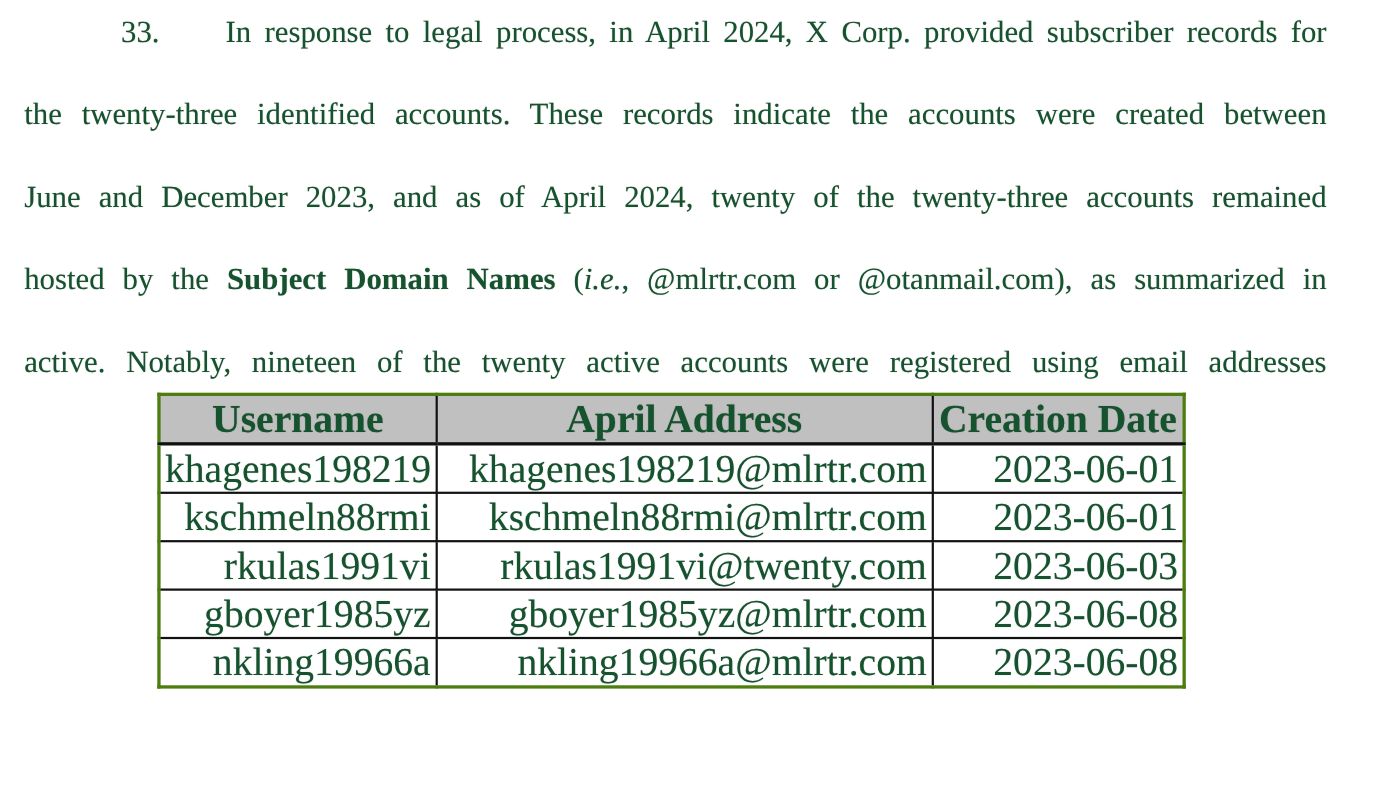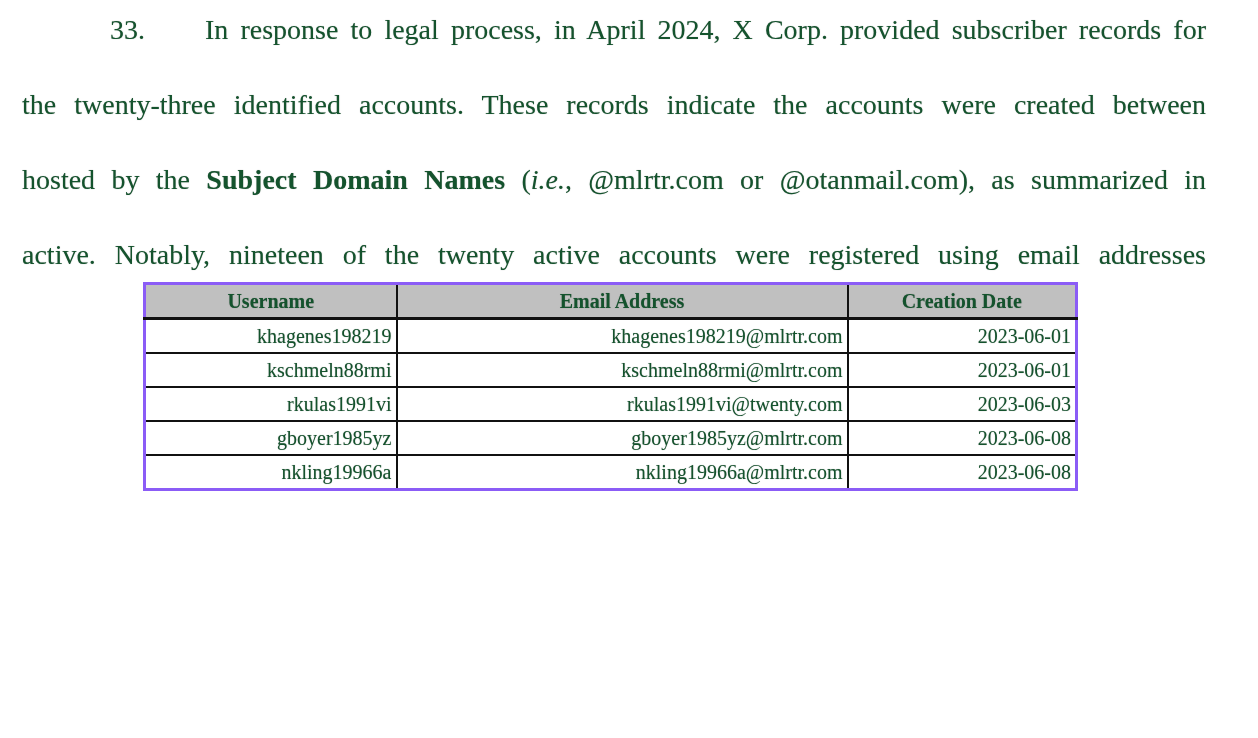--- a/index.html
+++ b/index.html
@@ -43,22 +43,22 @@
     width: 60px;
   }
   .bold { font-weight: bold; }
   .ital { font-style: italic; }
 
   table.records {
     border-collapse: collapse;
     margin: -10px 16px 0 143px; 
     width: 932px;
     table-layout: fixed;
-    font-size: 20px;
-    border: 3px solid #8b5cf6;
+    font-size: 36px;
+    border: 3px solid #4d7c0f;
   }
   table.records col.c1 { width: 252px; }
   table.records col.c2 { width: 451px; }
   table.records col.c3 { width: 229px; }
   table.records th {
     background: #c0c0c0;
     border: 2px solid #111;
     border-bottom-width: 3px;
     height: 32px;
     font-weight: bold;
@@ -76,37 +76,38 @@
 </head>
 <body>
 
 <div class="page">
 
   <div class="para">
     <div class="line first"><span></span><span>33.</span><span class="tab-spacer"></span><span>In response to legal process, in April 2024, X Corp. provided subscriber records for</span></div>
 
     <div class="line"><span>the twenty-three identified accounts.  These records indicate the accounts were created between</span></div>
 
+    <div class="line"><span>June and December 2023, and as of April 2024, twenty of the twenty-three accounts remained</span></div>
 
     <div class="line"><span>hosted by the </span><span class="bold">Subject Domain Names</span><span> (</span><span class="ital">i.e.</span><span>, @mlrtr.com or @otanmail.com), as summarized in</span></div>
 
     <div class="line"><span>active.  Notably, nineteen of the twenty active accounts were registered using email addresses</span></div>
 
   </div>
 
   <table class="records">
     <colgroup>
         <col class="c1">
         <col class="c2">
         <col class="c3">
       </colgroup>
     <thead>
       <tr>
         <th>Username</th>
-        <th>Email Address</th>
+        <th>April Address</th>
         <th>Creation Date</th>
       </tr>
     </thead>
     <tbody>
       <tr>
         <td>khagenes198219</td>
         <td>khagenes198219@mlrtr.com</td>
         <td>2023-06-01</td>
       </tr>
       <tr>

